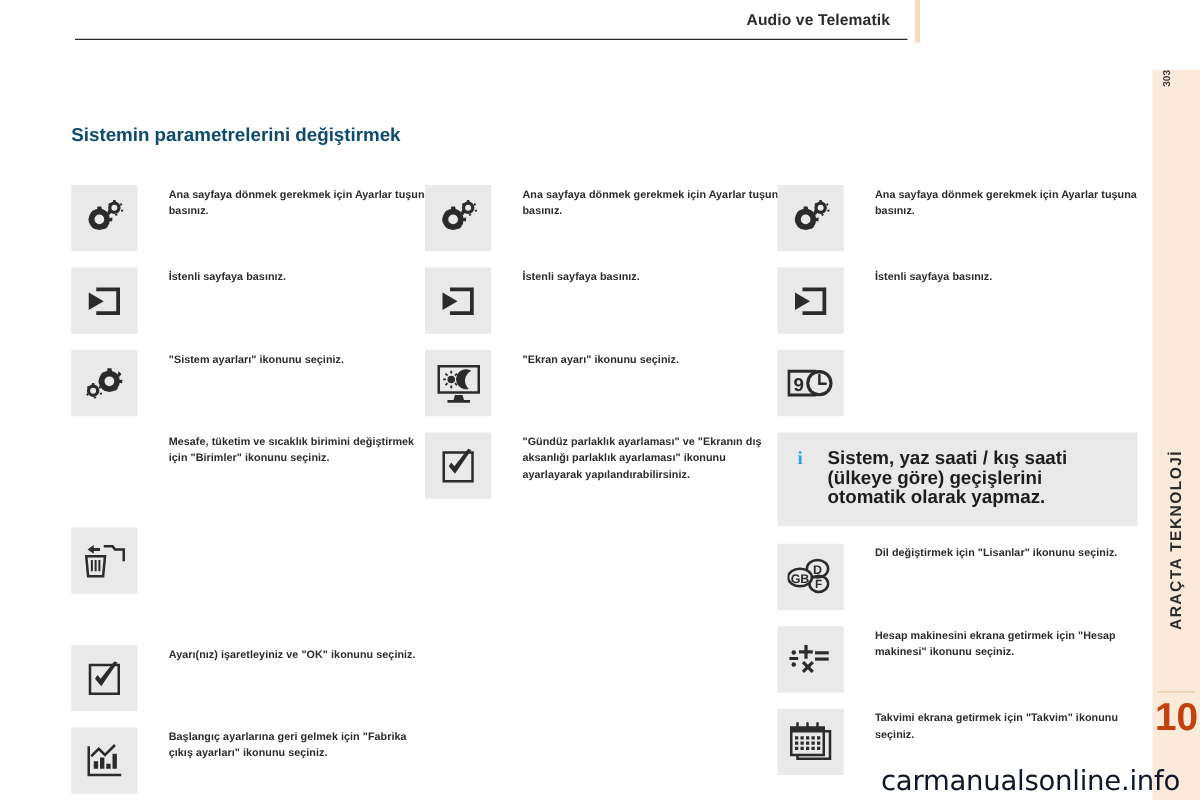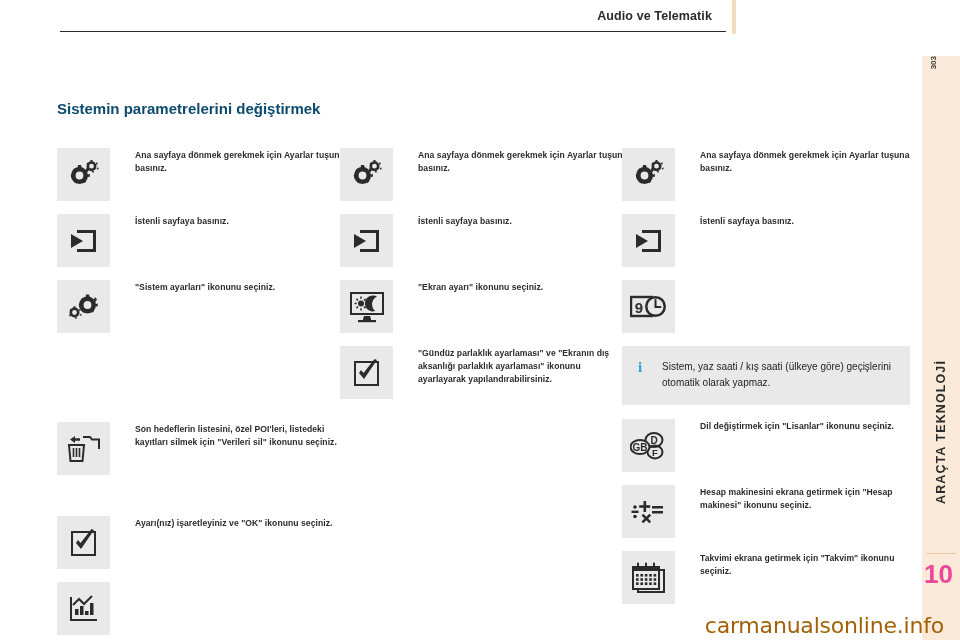--- a/index.html
+++ b/index.html
@@ -37,21 +37,21 @@
     position:absolute;right:12px;top:360px;
     font-size:12.5px;font-weight:bold;color:#2b2b2b;
     writing-mode:vertical-rl;transform:rotate(180deg);
     letter-spacing:1.1px;white-space:nowrap;
   }
   .sidebar-divider{
     position:absolute;right:4px;width:30px;top:553px;height:1px;background:#e7c9a6;
   }
   .sidebar-page{
     position:absolute;right:2px;top:557px;width:34px;text-align:left;
-    font-size:26px;font-weight:bold;color:#ec4899;line-height:34px;
+    font-size:31px;font-weight:bold;color:#c2410c;line-height:34px;
   }
   
   .page-title{
     position:absolute;left:57px;top:99px;width:300px;
     font-size:15px;font-weight:bold;color:#0c4a6e;line-height:19px;
   }
   
   .col{position:absolute;top:148px;width:288px;}
   .col-1{left:57px;}
   .col-2{left:340px;}
@@ -75,26 +75,26 @@
   .note{
     position:relative;background:#e9e9e9;
     padding:13px 14px 15px 40px;margin-bottom:14px;
   }
   .note-icon{
     position:absolute;left:16px;top:14px;
     color:#29a3dc;font-size:15px;font-weight:bold;font-family:"Liberation Serif",serif;
     line-height:15px;
   }
   .note-text{
-    font-size:10px;color:#1d1d1d;line-height:15.5px;font-weight:normal;
+    font-size:15px;color:#1d1d1d;line-height:15.5px;font-weight:bold;
   }
   
   .watermark{
     position:absolute;right:16px;bottom:2px;
-    font-size:22px;color:#a16207;letter-spacing:-.2px;
+    font-size:22px;color:#0f172a;letter-spacing:-.2px;
     font-family:"DejaVu Sans", sans-serif;
     text-align:center;
   }
 </style>
 </head>
 <body>
 
 <div class="header">
   <div class="header-title">Audio ve Telematik</div>
   <div class="header-rule"></div>
@@ -143,38 +143,38 @@
           <path d="M18.9 2.6h3.2l.55 2.6-2 .85-1.9-.85zM27.9 5l2.2 2.2-1.45 2.25-1.95-.8zM30.9 11.5l-.25 3.1-2.45-.35-.35-2.1zM27.4 18.9l-2.5 1.8-1.4-2.15 1.45-1.65zM17.4 20.9l-2.6-1.5 1.2-2.25 2.1.6zM12.1 15.2l-.3-3.1 2.5-.3.6 2.1zM13.5 7.9l2-2.25 1.85 1.7-.85 2.05z"></path>
           <path d="M7.5 15.5a5 5 0 100 10 5 5 0 000-10zm0 2.6a2.4 2.4 0 110 4.8 2.4 2.4 0 010-4.8z"></path>
           <path d="M6.6 14.3h1.8l.35 1.5-1.1.55-1.35-.65zM12.6 16.4l1.3 1.25-.85 1.3-1.15-.45zM14.6 21.9l-.2 1.8-1.45-.2-.2-1.2zM10.3 26.2l-1.6.85-.75-1.25.85-.95zM3.4 24.8l-1.5-1 .7-1.3 1.2.35zM2.6 18.5l.55-1.75 1.45.5-.1 1.25z"></path>
         </g>
       </svg>
     </div>
     <div class="row-text">"Sistem ayarları" ikonunu seçiniz.</div>
   </div>
 
   <div class="row">
+    <div class="row-text">Mesafe, tüketim ve sıcaklık birimini değiştirmek için "Birimler" ikonunu seçiniz.</div>
   </div>
 
   <div class="spacer-sm"></div>
 
   <div class="row">
     <div class="row-icon">
       <svg width="34" height="30" viewBox="0 0 34 30">
         <g fill="none" stroke="#2b2b2b" stroke-width="2">
           <path d="M16 3h7l2 2.5h7V15"></path>
           <path d="M2 11h15l-1.5 16h-12z"></path>
         </g>
         <path d="M3 5.5l5-3.5v2.3h5v2.4H8v2.3z" fill="#2b2b2b"></path>
         <g stroke="#2b2b2b" stroke-width="1.6">
           <path d="M6.5 14v9M9.5 14v9M12.5 14v9"></path>
         </g>
       </svg>
     </div>
-    <div class="row-text">Son hedeflerin listesini, özel POI'leri, listedeki kayıtları silmek için "Verileri sil" ikonunu seçiniz.</div>
   </div>
 
   <div class="spacer-md"></div>
 
   <div class="row">
     <div class="row-icon">
       <svg width="28" height="28" viewBox="0 0 28 28">
         <rect x="2" y="3" width="23" height="23" fill="none" stroke="#2b2b2b" stroke-width="2"></rect>
         <path d="M6 14l5 6L24 1l-2.5-1L10.5 14 8 11z" fill="#2b2b2b"></path>
       </svg>
@@ -183,20 +183,21 @@
   </div>
 
   <div class="row">
     <div class="row-icon">
       <svg width="30" height="28" viewBox="0 0 30 28">
         <path d="M2 2v23h26" fill="none" stroke="#2b2b2b" stroke-width="2"></path>
         <path d="M6 20h3.5v-6H6zM11 20h3.5v-9H11zM16 20h3.5v-4H16zM21 20h3.5v-12H21z" fill="#2b2b2b"></path>
         <path d="M4 10l6-6 5 5 8-8" fill="none" stroke="#2b2b2b" stroke-width="2"></path>
       </svg>
     </div>
+    <div class="row-text">Başlangıç ayarlarına geri gelmek için "Fabrika çıkış ayarları" ikonunu seçiniz.</div>
   </div>
 </div>
 
 <div class="col col-2">
 
   <div class="row">
     <div class="row-icon">
       <svg width="34" height="30" viewBox="0 0 34 30">
         <g fill="#2b2b2b">
           <path d="M24.5 1.2a5 5 0 100 10 5 5 0 000-10zm0 2.6a2.4 2.4 0 110 4.8 2.4 2.4 0 010-4.8z"></path>

